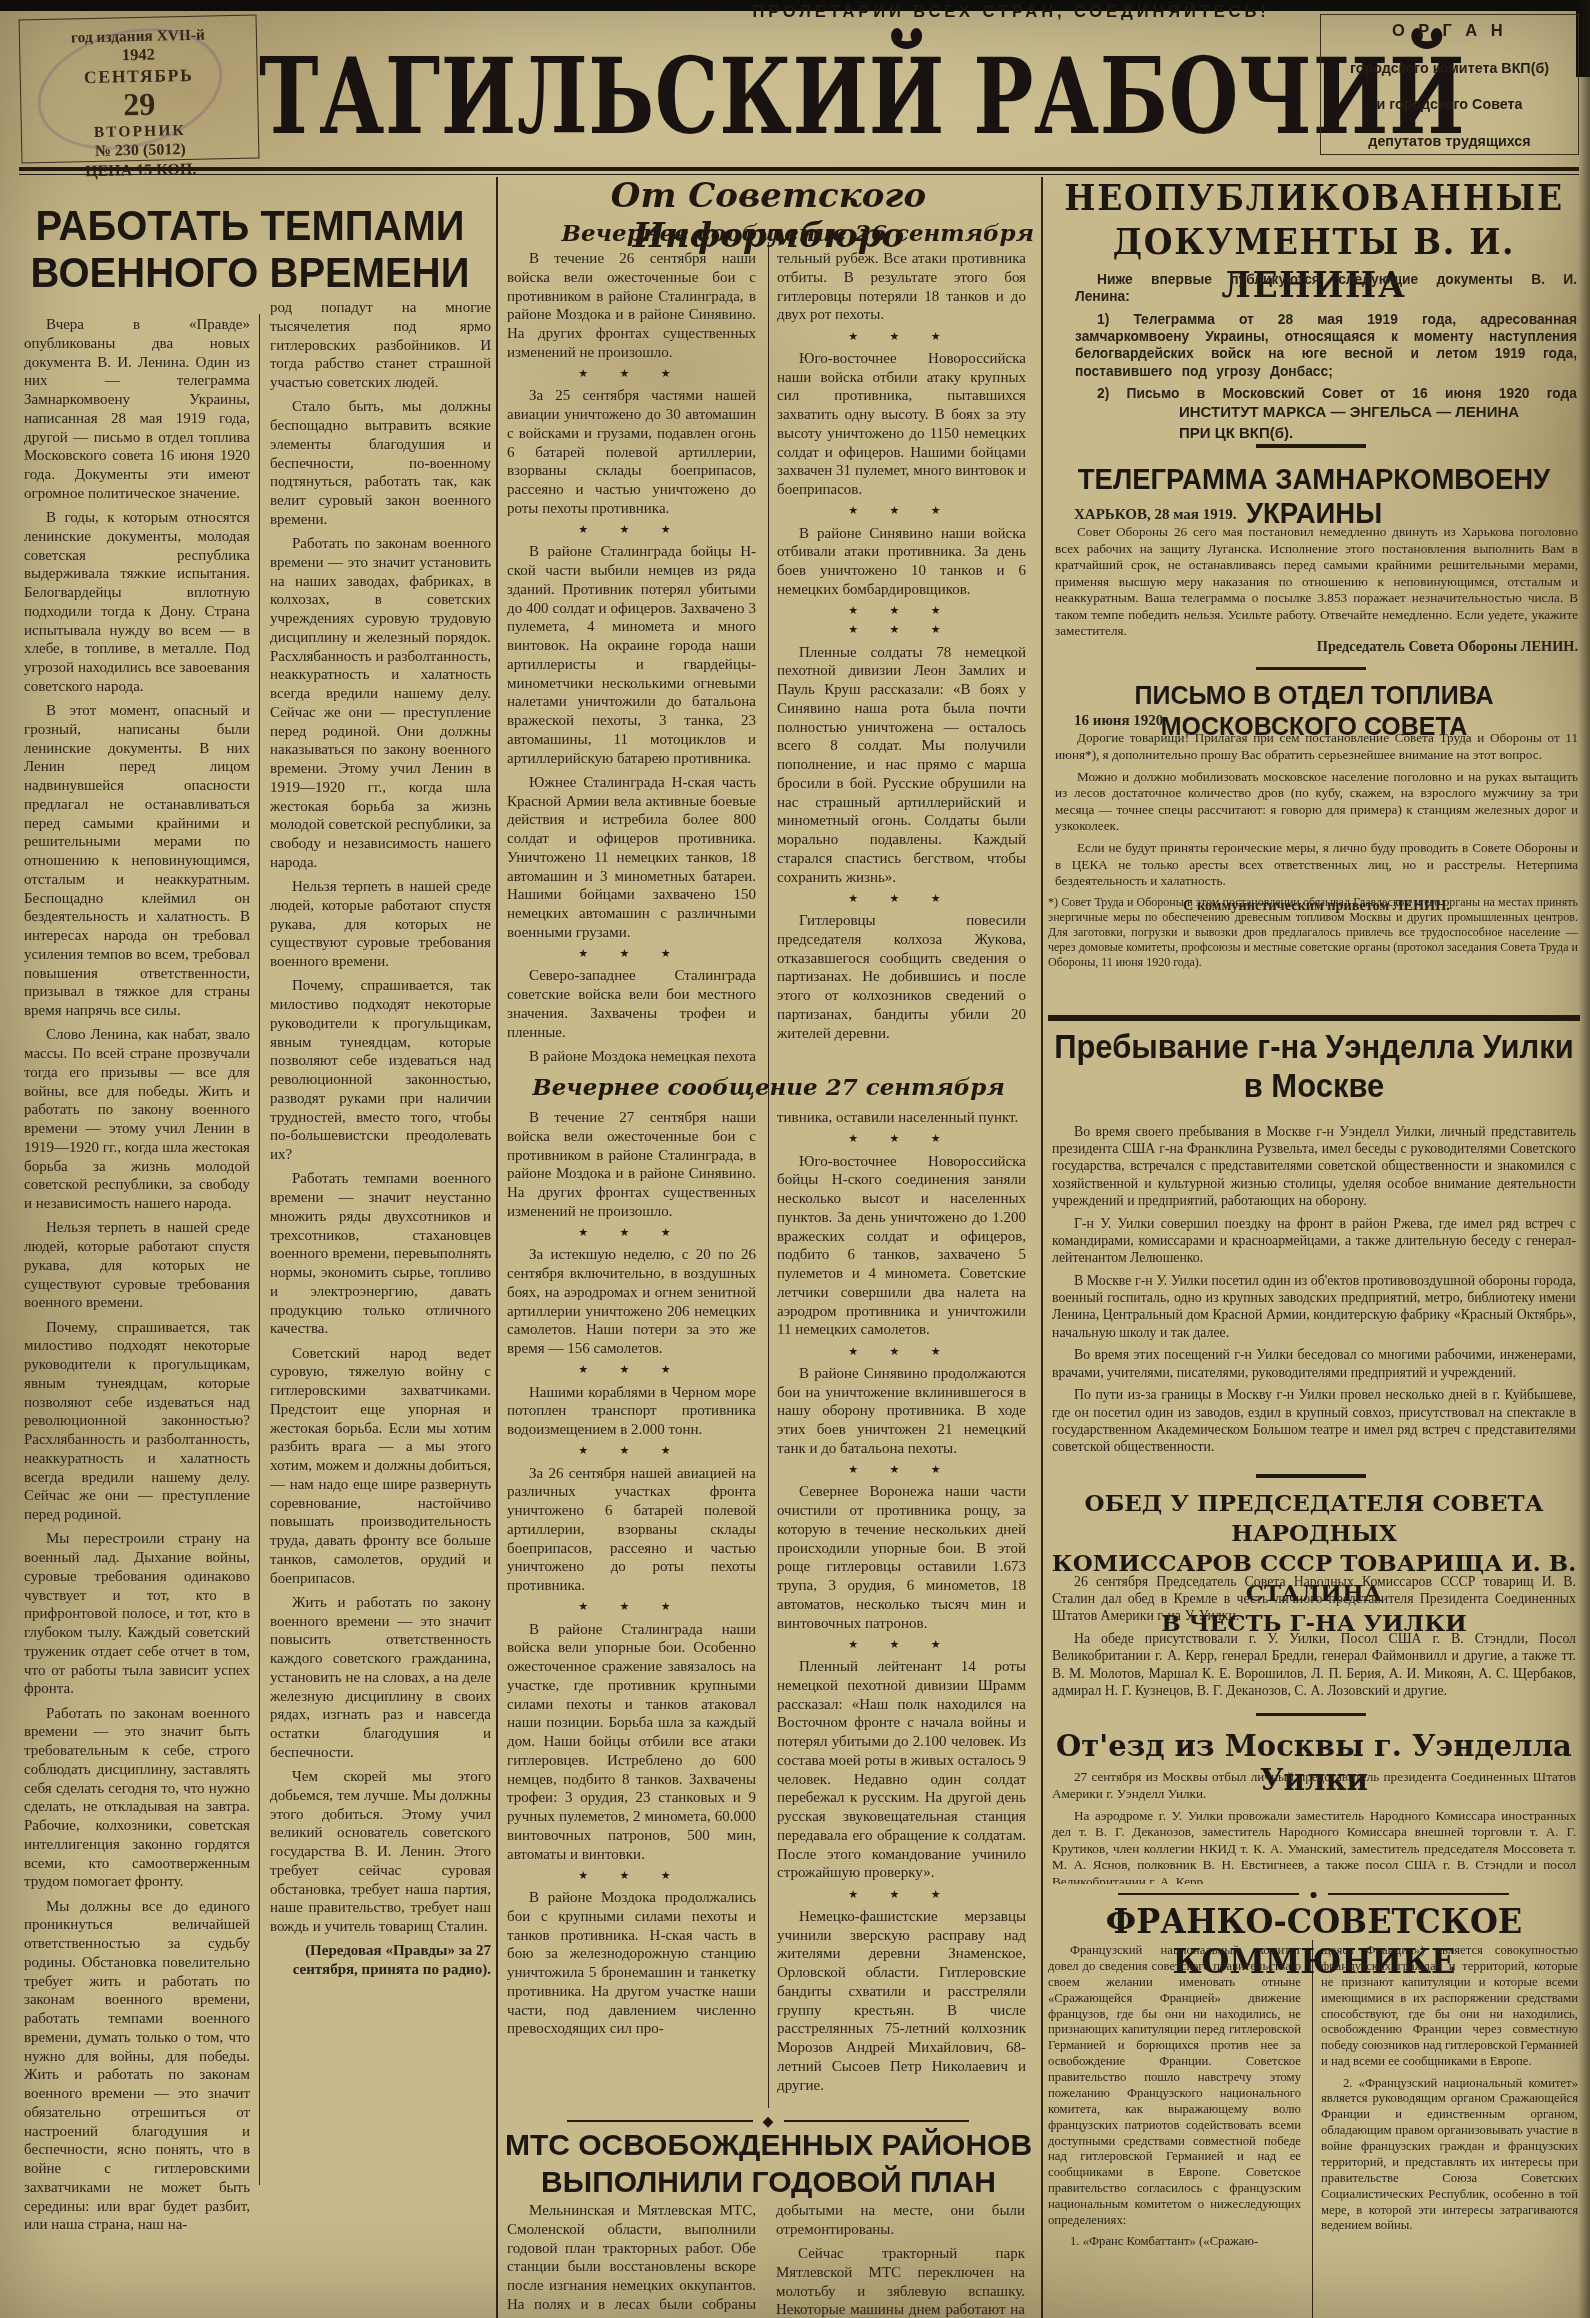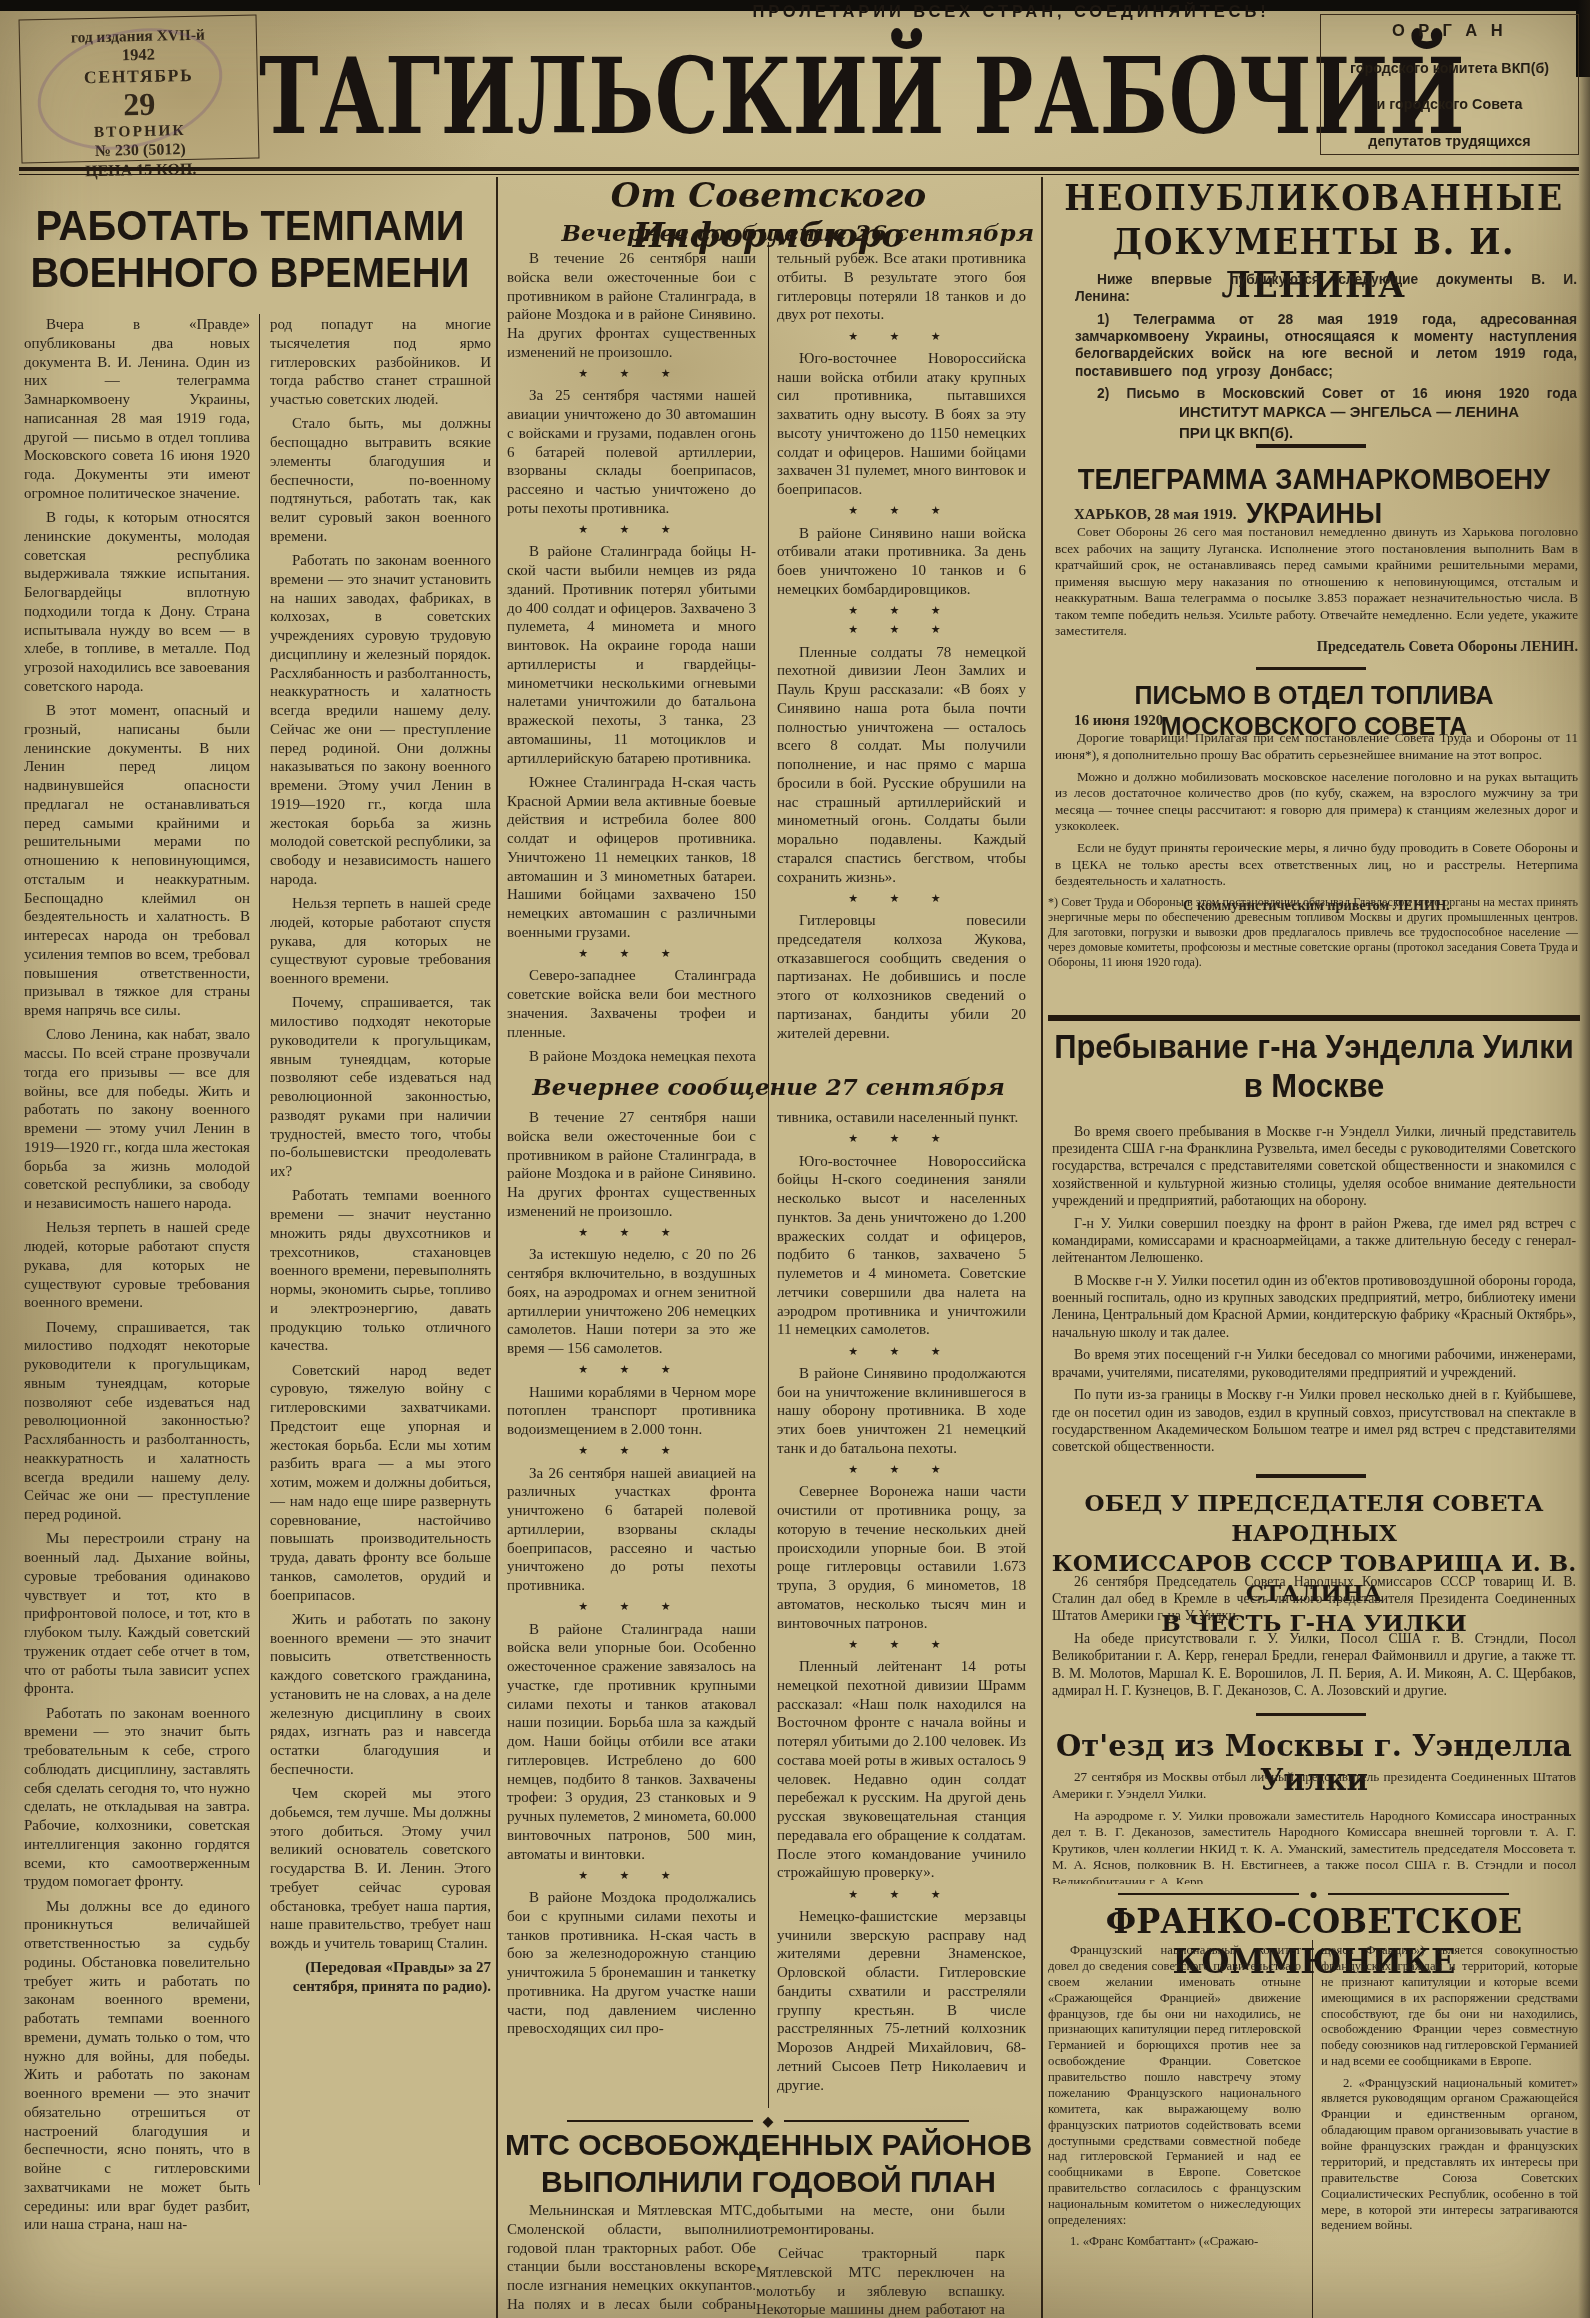--- a/index.html
+++ b/index.html
@@ -95,21 +95,21 @@
       <p>Вчера в «Правде» опубликованы два новых документа В. И. Ленина. Один из них — телеграмма Замнаркомвоену Украины, написанная 28 мая 1919 года, другой — письмо в отдел топлива Московского совета 16 июня 1920 года. Документы эти имеют огромное политическое значение.</p>
       <p>В годы, к которым относятся ленинские документы, молодая советская республика выдерживала тяжкие испытания. Белогвардейцы вплотную подходили тогда к Дону. Страна испытывала нужду во всем — в хлебе, в топливе, в металле. Под угрозой находились все завоевания советского народа.</p>
       <p>В этот момент, опасный и грозный, написаны были ленинские документы. В них Ленин перед лицом надвинувшейся опасности предлагал не останавливаться перед самыми крайними и решительными мерами по отношению к неповинующимся, отсталым и неаккуратным. Беспощадно клеймил он бездеятельность и халатность. В интересах народа он требовал усиления темпов во всем, требовал повышения ответственности, призывал в тяжкое для страны время напрячь все силы.</p>
       <p>Слово Ленина, как набат, звало массы. По всей стране прозвучали тогда его призывы — все для войны, все для победы. Жить и работать по закону военного времени — этому учил Ленин в 1919—1920 гг., когда шла жестокая борьба за жизнь молодой советской республики, за свободу и независимость нашего народа.</p>
       <p>Нельзя терпеть в нашей среде людей, которые работают спустя рукава, для которых не существуют суровые требования военного времени.</p>
       <p>Почему, спрашивается, так милостиво подходят некоторые руководители к прогульщикам, явным тунеядцам, которые позволяют себе издеваться над революционной законностью? Расхлябанность и разболтанность, неаккуратность и халатность всегда вредили нашему делу. Сейчас же они — преступление перед родиной.</p>
       <p>Мы перестроили страну на военный лад. Дыхание войны, суровые требования одинаково чувствует и тот, кто в прифронтовой полосе, и тот, кто в глубоком тылу. Каждый советский труженик отдает себе отчет в том, что от работы тыла зависит успех фронта.</p>
       <p>Работать по законам военного времени — это значит быть требовательным к себе, строго соблюдать дисциплину, заставлять себя сделать сегодня то, что нужно сделать, не откладывая на завтра. Рабочие, колхозники, советская интеллигенция законно гордятся всеми, кто самоотверженным трудом помогает фронту.</p>
       <p>Мы должны все до единого проникнуться величайшей ответственностью за судьбу родины. Обстановка повелительно требует жить и работать по законам военного времени, работать темпами военного времени, думать только о том, что нужно для войны, для победы. Жить и работать по законам военного времени — это значит обязательно отрешиться от настроений благодушия и беспечности, ясно понять, что в войне с гитлеровскими захватчиками не может быть середины: или враг будет разбит, или наша страна, наш на-</p>
     </div>
-  <div class="abs col body27" style="left:270px;top:315px;width:221px;height:1867px;">
+  <div class="abs col body27" style="left:270px;top:298px;width:221px;height:1867px;">
       <p class="cont">род попадут на многие тысячелетия под ярмо гитлеровских разбойников. И тогда рабство станет страшной участью советских людей.</p>
       <p>Стало быть, мы должны беспощадно вытравить всякие элементы благодушия и беспечности, по-военному подтянуться, работать так, как велит суровый закон военного времени.</p>
       <p>Работать по законам военного времени — это значит установить на наших заводах, фабриках, в колхозах, в советских учреждениях суровую трудовую дисциплину и железный порядок. Расхлябанность и разболтанность, неаккуратность и халатность всегда вредили нашему делу. Сейчас же они — преступление перед родиной. Они должны наказываться по закону военного времени. Этому учил Ленин в 1919—1920 гг., когда шла жестокая борьба за жизнь молодой советской республики, за свободу и независимость нашего народа.</p>
       <p>Нельзя терпеть в нашей среде людей, которые работают спустя рукава, для которых не существуют суровые требования военного времени.</p>
       <p>Почему, спрашивается, так милостиво подходят некоторые руководители к прогульщикам, явным тунеядцам, которые позволяют себе издеваться над революционной законностью, разводят руками при наличии трудностей, вместо того, чтобы по-большевистски преодолевать их?</p>
       <p>Работать темпами военного времени — значит неустанно множить ряды двухсотников и трехсотников, стахановцев военного времени, перевыполнять нормы, экономить сырье, топливо и электроэнергию, давать продукцию только отличного качества.</p>
       <p>Советский народ ведет суровую, тяжелую войну с гитлеровскими захватчиками. Предстоит еще упорная и жестокая борьба. Если мы хотим разбить врага — а мы этого хотим, можем и должны добиться, — нам надо еще шире развернуть соревнование, настойчиво повышать производительность труда, давать фронту все больше танков, самолетов, орудий и боеприпасов.</p>
       <p>Жить и работать по закону военного времени — это значит повысить ответственность каждого советского гражданина, установить не на словах, а на деле железную дисциплину в своих рядах, изгнать раз и навсегда остатки благодушия и беспечности.</p>
       <p>Чем скорей мы этого добьемся, тем лучше. Мы должны этого добиться. Этому учил великий основатель советского государства В. И. Ленин. Этого требует сейчас суровая обстановка, требует наша партия, наше правительство, требует наш вождь и учитель товарищ Сталин.</p>
       <p class="sig">(Передовая «Правды» за 27 сентября, принята по радио).</p>
@@ -174,21 +174,21 @@
       <div class="glyph">◆</div>
       <div class="bar"></div>
   </div>
   <div class="abs headline-sans" style="left:503px;top:2127px;width:531px;font-size:30px;line-height:1.22;">
     <div>МТС ОСВОБОЖДЕННЫХ РАЙОНОВ</div>
     <div>ВЫПОЛНИЛИ ГОДОВОЙ ПЛАН</div>
   </div>
   <div class="abs col body27" style="left:507px;top:2201px;width:249px;height:116px;">
       <p>Мельнинская и Мятлевская МТС, Смоленской области, выполнили годовой план тракторных работ. Обе станции были восстановлены вскоре после изгнания немецких оккупантов. На полях и в лесах были собраны уцелевшие в дни оккупации тракторы. Материалами,</p>
     </div>
-  <div class="abs col body27" style="left:756px;top:2201px;width:249px;height:116px;">
+  <div class="abs col body27" style="left:776px;top:2201px;width:249px;height:116px;">
       <p class="cont">добытыми на месте, они были отремонтированы.</p>
       <p>Сейчас тракторный парк Мятлевской МТС переключен на молотьбу и зяблевую вспашку. Некоторые машины днем работают на току, ночью готовят зябь.</p>
     </div>
 
   <div class="abs headline-serif" style="left:1047px;top:176px;width:534px;font-size:33px;line-height:1.2;letter-spacing:1.7px;transform:scaleY(1.1);transform-origin:center top;">
     <div>НЕОПУБЛИКОВАННЫЕ</div>
     <div>ДОКУМЕНТЫ В. И. ЛЕНИНА</div>
   </div>
   <div class="abs col" style="left:1075px;top:271px;width:502px;height:132px;font-family:'Liberation Sans',sans-serif;font-weight:bold;font-size:13.8px;word-spacing:5.5px;">
       <p>Ниже впервые публикуются следующие документы В. И. Ленина:</p>

